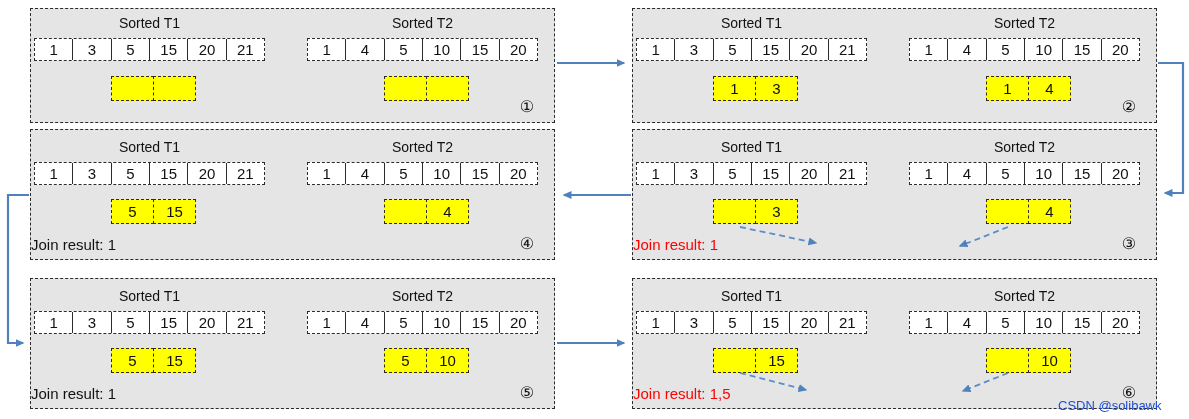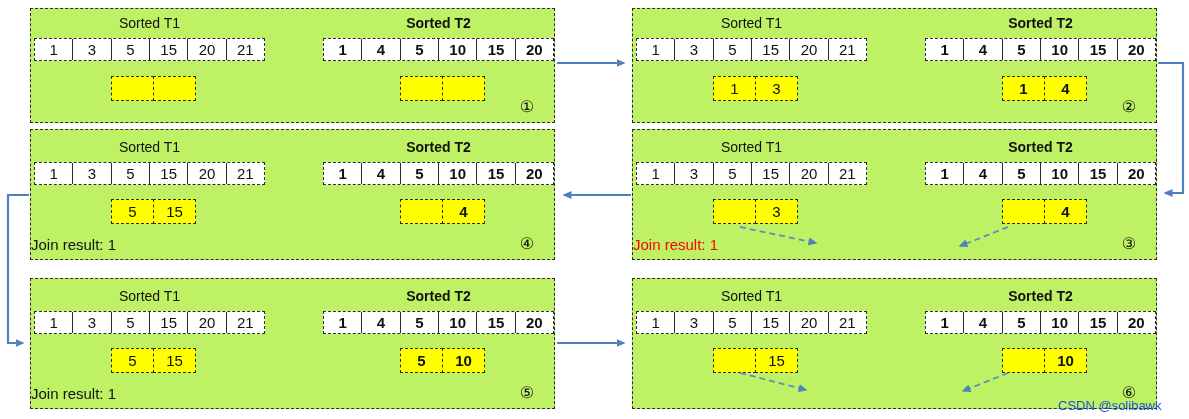--- a/index.html
+++ b/index.html
@@ -1,30 +1,30 @@
 <!DOCTYPE html>
 <html><head>
 <meta charset="utf-8">
 <style>
   * { margin:0; padding:0; box-sizing:border-box; }
   html,body { width:1189px; height:419px; background:#ffffff;
     font-family:"Liberation Sans", sans-serif; color:#111; overflow:hidden; }
   .stage { position:relative; width:1189px; height:419px; }
 
-  .panel { position:absolute; border:1px dashed #2b2b2b; background:#bef264; }
+  .panel { position:absolute; border:1px dashed #2b2b2b; background:#e5e5e5; }
   .pos-1 { left:30px;  top:8px;   width:525px; height:115px; }
   .pos-2 { left:632px; top:8px;   width:525px; height:115px; }
   .pos-4 { left:30px;  top:129px; width:525px; height:131px; }
   .pos-3 { left:632px; top:129px; width:525px; height:131px; }
   .pos-5 { left:30px;  top:278px; width:525px; height:131px; }
   .pos-6 { left:632px; top:278px; width:525px; height:131px; }
 
   .tgroup { position:absolute; top:0; width:231px; height:100%; }
   .tg1 { left:3px; }
-  .tg2 { left:292px;font-weight:bold; }
+  .tg2 { left:276px; }
   .tlabel { position:absolute; top:6px; left:0; right:0; text-align:center;
     font-size:14px; color:#111; }
   .array { position:absolute; top:29px; left:0; width:231px; height:23px;
     display:flex; border:1px dashed #2b2b2b; background:#fff; }
   .array .cell { flex:1 1 0; border-left:1px solid #2b2b2b; display:flex;
     align-items:center; justify-content:center; font-size:15px; }
   .array .cell:first-child { border-left:none; }
   .buffer { position:absolute; top:67px; left:77px; height:25px; display:flex; }
   .buffer .buffer-cell { width:43px; height:25px; border:1px dashed #2b2b2b;
     background:#FFFF00; display:flex; align-items:center; justify-content:center;
@@ -250,20 +250,21 @@
           <div class="cell">5</div>
           <div class="cell">10</div>
           <div class="cell">15</div>
           <div class="cell">20</div>
         </div>
       <div class="buffer">
           <div class="buffer-cell"></div>
           <div class="buffer-cell">10</div>
         </div>
     </div>
+    <div class="join red">Join result: 1,5</div>
     <div class="step">⑥</div>
   </div>
 
   <svg class="overlay" viewBox="0 0 1189 419" xmlns="http://www.w3.org/2000/svg">
     <defs>
       <marker id="ah" markerWidth="9" markerHeight="8" refX="7.5" refY="4" orient="auto" markerUnits="userSpaceOnUse">
         <path d="M0,0 L9,4 L0,8 Z" fill="#4F81BD"></path>
       </marker>
     </defs>
 

